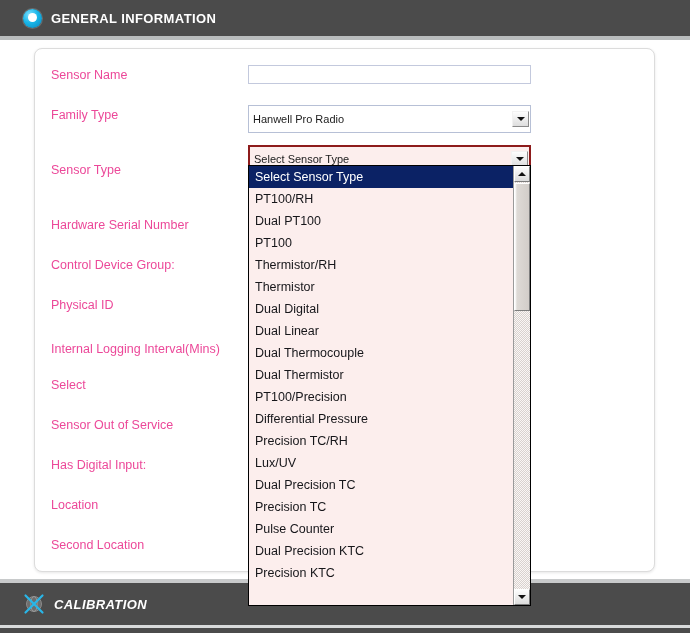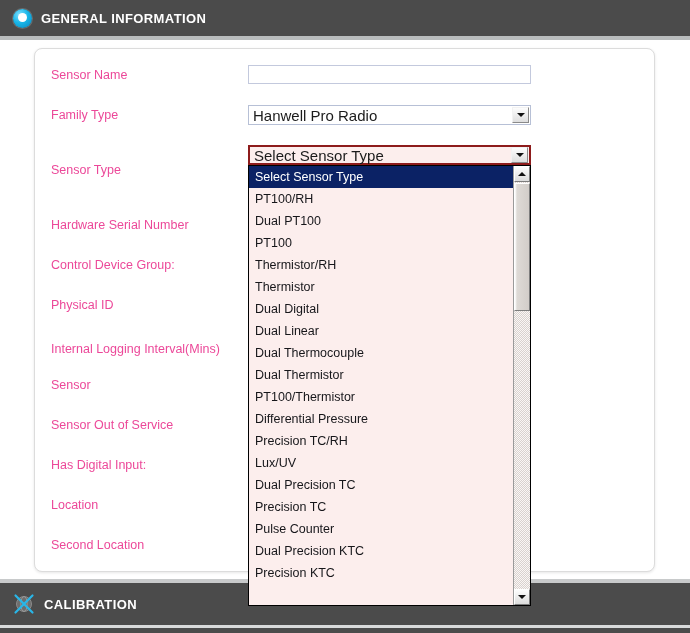--- a/index.html
+++ b/index.html
@@ -18,24 +18,24 @@
   
   .section-bar {
     position: absolute;
     left: 0;
     width: 690px;
     height: 36px;
     background: #4b4b4b;
     display: flex;
     align-items: center;
     box-sizing: border-box;
-    padding-left: 13px;
+    padding-left: 23px;
   }
   .section-bar.top { top: 0; }
-  .section-bar.bottom { top: 583px; height: 42px; }
+  .section-bar.bottom { top: 583px; height: 42px; font-style: italic; }
   .section-bar-sep {
     position: absolute;
     left: 0;
     width: 690px;
     height: 4px;
     background: #b9bcbd;
   }
   .section-bar-sep.top { top: 36px; }
   .section-bar-sep.bottom { top: 579px; background: #c8cacb; height: 4px; }
   .section-bar-sep.bottom2 { top: 625px; background: #d8dadb; height: 3px; }
@@ -117,25 +117,25 @@
     color: #222;
     padding: 0 3px;
     outline: none;
   }
 
   
   .combo {
     position: absolute;
     left: 248px;
     width: 283px;
-    height: 20px;
+    height: 28px;
     box-sizing: border-box;
     display: flex;
     align-items: center;
-    font-size: 15px;
+    font-size: 11px;
     color: #1b1b1b;
   }
   .combo.family {
     background: #ffffff;
     border: 1px solid #b7c0d6;
   }
   .combo.sensortype {
     background: #fceeed;
     border: 2px solid #8d1b1b;
   }
@@ -254,21 +254,21 @@
 
 <div class="card"></div>
 
 <div class="form-label" style="top:68px">Sensor Name</div>
 <div class="form-label" style="top:108px">Family Type</div>
 <div class="form-label" style="top:163px">Sensor Type</div>
 <div class="form-label" style="top:218px">Hardware Serial Number</div>
 <div class="form-label" style="top:258px">Control Device Group:</div>
 <div class="form-label" style="top:298px">Physical ID</div>
 <div class="form-label" style="top:342px">Internal Logging Interval(Mins)</div>
-<div class="form-label" style="top:378px">Sensor</div>
+<div class="form-label" style="top:378px">Select</div>
 <div class="form-label" style="top:418px">Sensor Out of Service</div>
 <div class="form-label" style="top:458px">Has Digital Input:</div>
 <div class="form-label" style="top:498px">Location</div>
 <div class="form-label" style="top:538px">Second Location</div>
 
 <input class="text-input" style="top: 65px;" type="text" value="">
 
 <div class="combo family" style="top:105px">
   <span class="combo-text">Hanwell Pro Radio</span>
   <span class="combo-arrow">
@@ -288,21 +288,21 @@
       <div class="dd-item selected">Select Sensor Type</div>
       <div class="dd-item">PT100/RH</div>
       <div class="dd-item">Dual PT100</div>
       <div class="dd-item">PT100</div>
       <div class="dd-item">Thermistor/RH</div>
       <div class="dd-item">Thermistor</div>
       <div class="dd-item">Dual Digital</div>
       <div class="dd-item">Dual Linear</div>
       <div class="dd-item">Dual Thermocouple</div>
       <div class="dd-item">Dual Thermistor</div>
-      <div class="dd-item">PT100/Thermistor</div>
+      <div class="dd-item">PT100/Precision</div>
       <div class="dd-item">Differential Pressure</div>
       <div class="dd-item">Precision TC/RH</div>
       <div class="dd-item">Lux/UV</div>
       <div class="dd-item">Dual Precision TC</div>
       <div class="dd-item">Precision TC</div>
       <div class="dd-item">Pulse Counter</div>
       <div class="dd-item">Dual Precision KTC</div>
       <div class="dd-item">Precision KTC</div>
     </div>
   <div class="dd-scrollbar">

